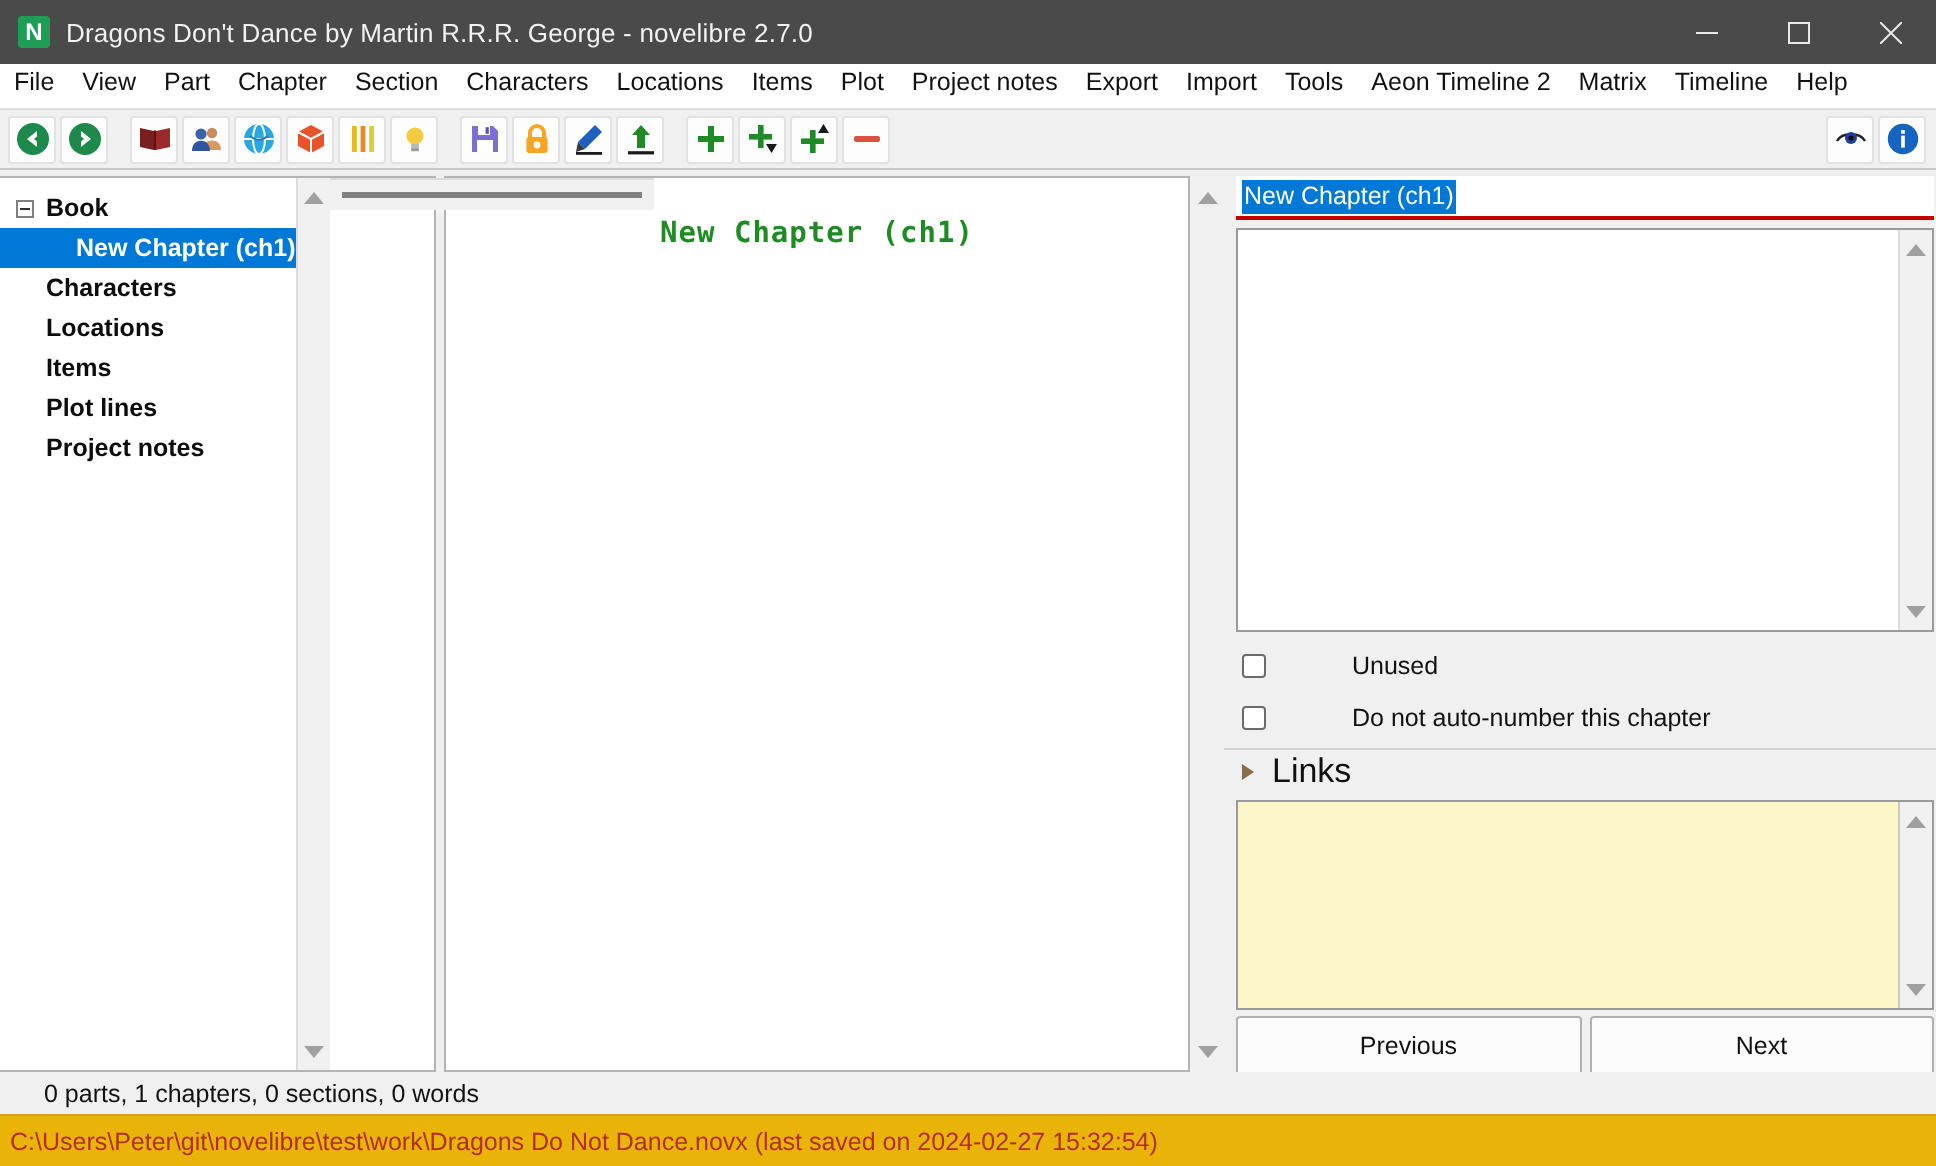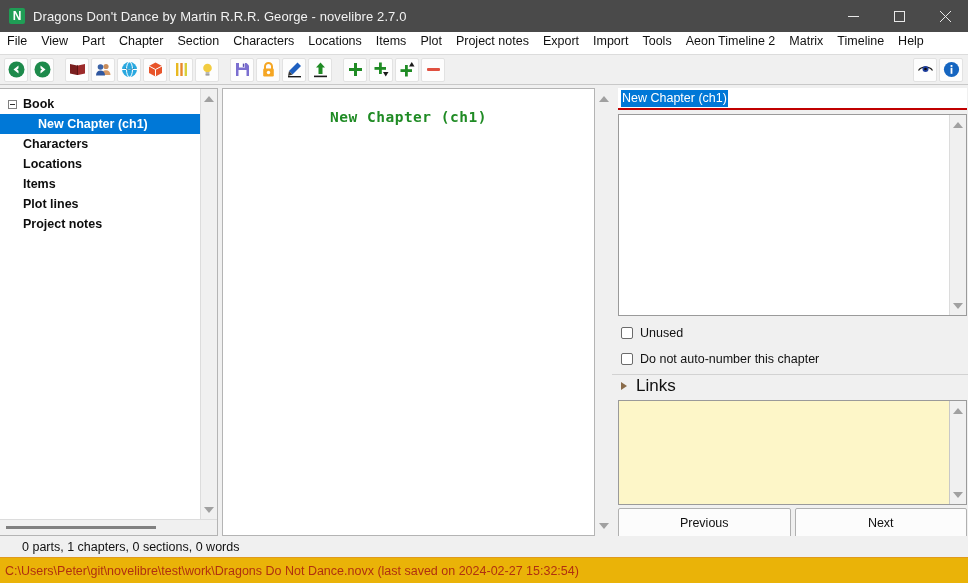--- a/index.html
+++ b/index.html
@@ -100,21 +100,21 @@
     min-height: 0;
     background: #f0f0f0;
     padding: 3px 0 0 0;
   }
 
   
   .sidebar-wrap {
     width: 218px;
     flex: 0 0 218px;
     display: flex;
-    flex-direction: column;
+    flex-direction: row;
     background: #ffffff;
     border: 1px solid #b4b4b4;
     border-left: none;
     margin-left: 0;
     position: relative;
   }
   .tree-area {
     flex: 1 1 auto;
     display: flex;
     min-height: 0;
@@ -283,20 +283,21 @@
     width: 12px; height: 12px;
     border: 1px solid #6b6b6b;
     background: #ffffff;
     border-radius: 2px;
     margin-right: 7px;
     flex: 0 0 12px;
   }
   .check-label {
     font-size: 12.5px;
     color: #111111;
+    margin-left: 36px;
   }
   .links-row {
     height: 22px;
     flex: 0 0 22px;
     display: flex;
     align-items: center;
     padding-left: 9px;
     border-top: 1px solid #d2d2d2;
     margin-top: 5px;
   }

